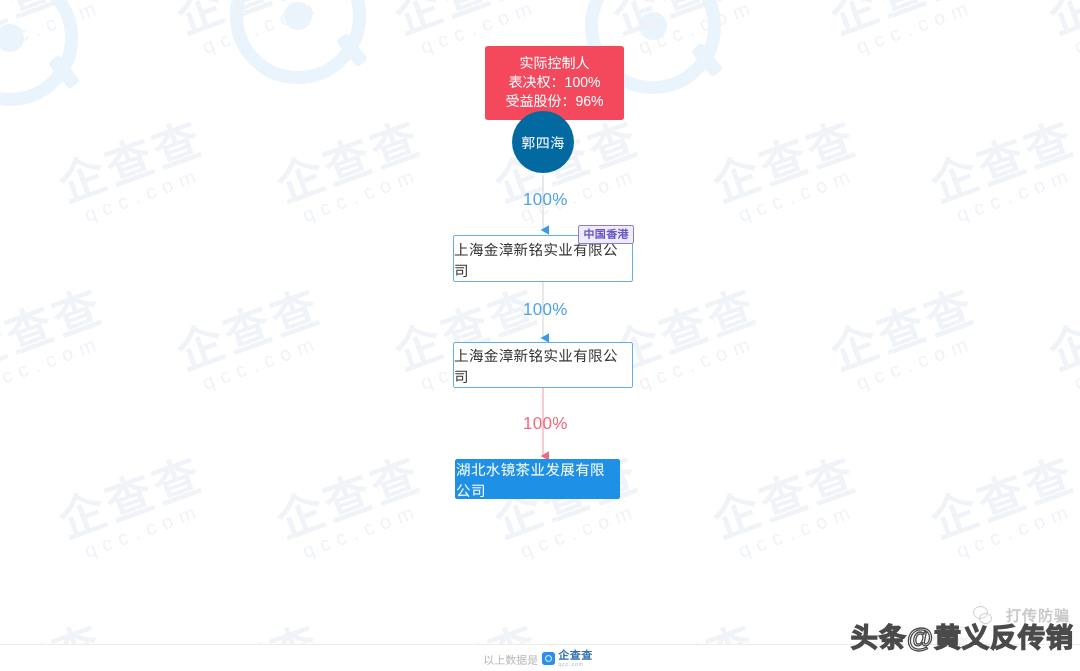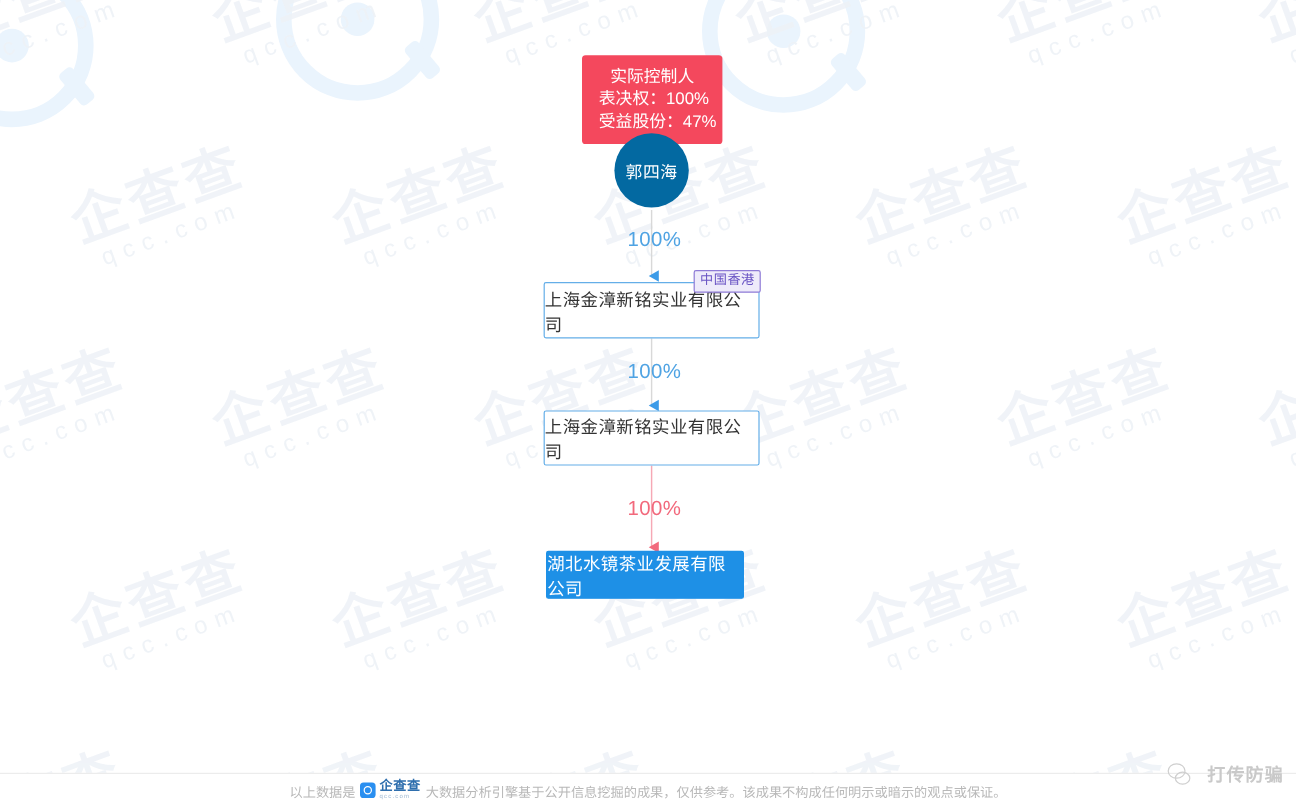--- a/index.html
+++ b/index.html
@@ -160,20 +160,21 @@
     top: -11px;
     right: -2px;
     background: #EEEBFA;
     border: 1px solid #8E7BD6;
     border-radius: 2px;
     color: #6A55C4;
     font-size: 11px;
     line-height: 14px;
     padding: 1px 4px 2px;
     white-space: nowrap;
+    font-weight: bold;
   }
 
   
   .edge-label {
     position: absolute;
     font-size: 17px;
     letter-spacing: .3px;
     background: transparent;
     white-space: nowrap;
   }
@@ -422,25 +423,25 @@
         </marker>
       </defs>
 
       <line x1="543" y1="175" x2="543" y2="230" stroke="#D8D8D8" stroke-width="1.2" marker-end="url(#arrow-blue)"></line>
 
       <line x1="543" y1="282" x2="543" y2="338" stroke="#D8D8D8" stroke-width="1.2" marker-end="url(#arrow-blue)"></line>
 
       <line x1="543" y1="388" x2="543" y2="456" stroke="#F6A8B5" stroke-width="1.2" marker-end="url(#arrow-red)"></line>
     </svg>
 
-    <div class="node" style="left:485px; top:46px; width:117px;">
+    <div class="node" style="left:485px; top:46px; width:139px;">
       <div class="tooltip-box">
         <span class="tt-line">实际控制人</span>
         <span class="tt-line">表决权：100%</span>
-        <span class="tt-line">受益股份：47%</span>
+        <span class="tt-line">受益股份：96%</span>
       </div>
       <div class="tooltip-arrow"></div>
     </div>
 
     <div class="node person-circle" style="left:512px; top:111px; width:62px; height:62px;">
       <span>郭四海</span>
     </div>
 
     <div class="edge-label blue" style="left:523px; top:190px;">100%</div>
 
@@ -464,29 +465,29 @@
   </div>
 
   <div id="attribution">
     <div class="attr-top">
       <span class="wechat-icon">
         <span class="b1"></span>
           <span class="b2"></span>
       </span>
       <span>打传防骗</span>
     </div>
+    <div class="attr-main">头条@黄义反传销</div>
   </div>
 
   <div id="footer">
     <div class="footer-inner">
       <span>以上数据是</span>
       <span class="qcc-logo">
         <span class="qcc-mark"></span>
         <span class="qcc-text">
           <span class="qcc-cn">企查查</span>
           <span class="qcc-en">qcc.com</span>
         </span>
       </span>
-      <span>大数据分析引擎基于公开信息挖掘的成果，仅供参考。该成果不构成任何明示或暗示的观点或保证。</span>
     </div>
   </div>
 
 </div>
 
 </body></html>

